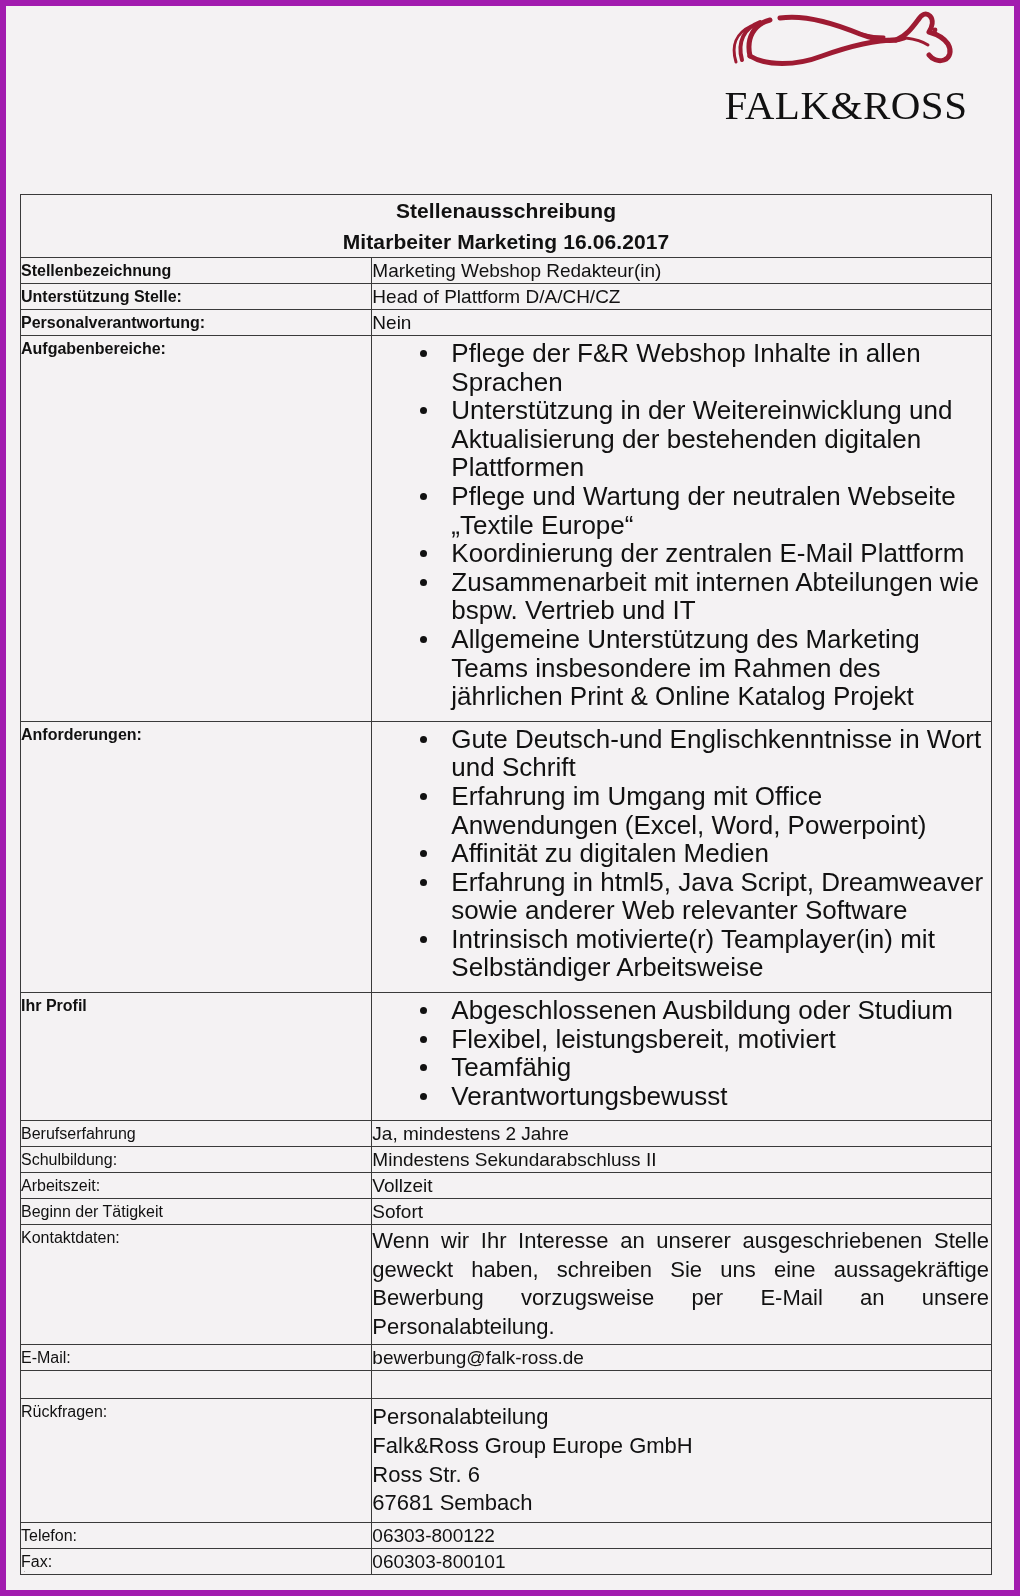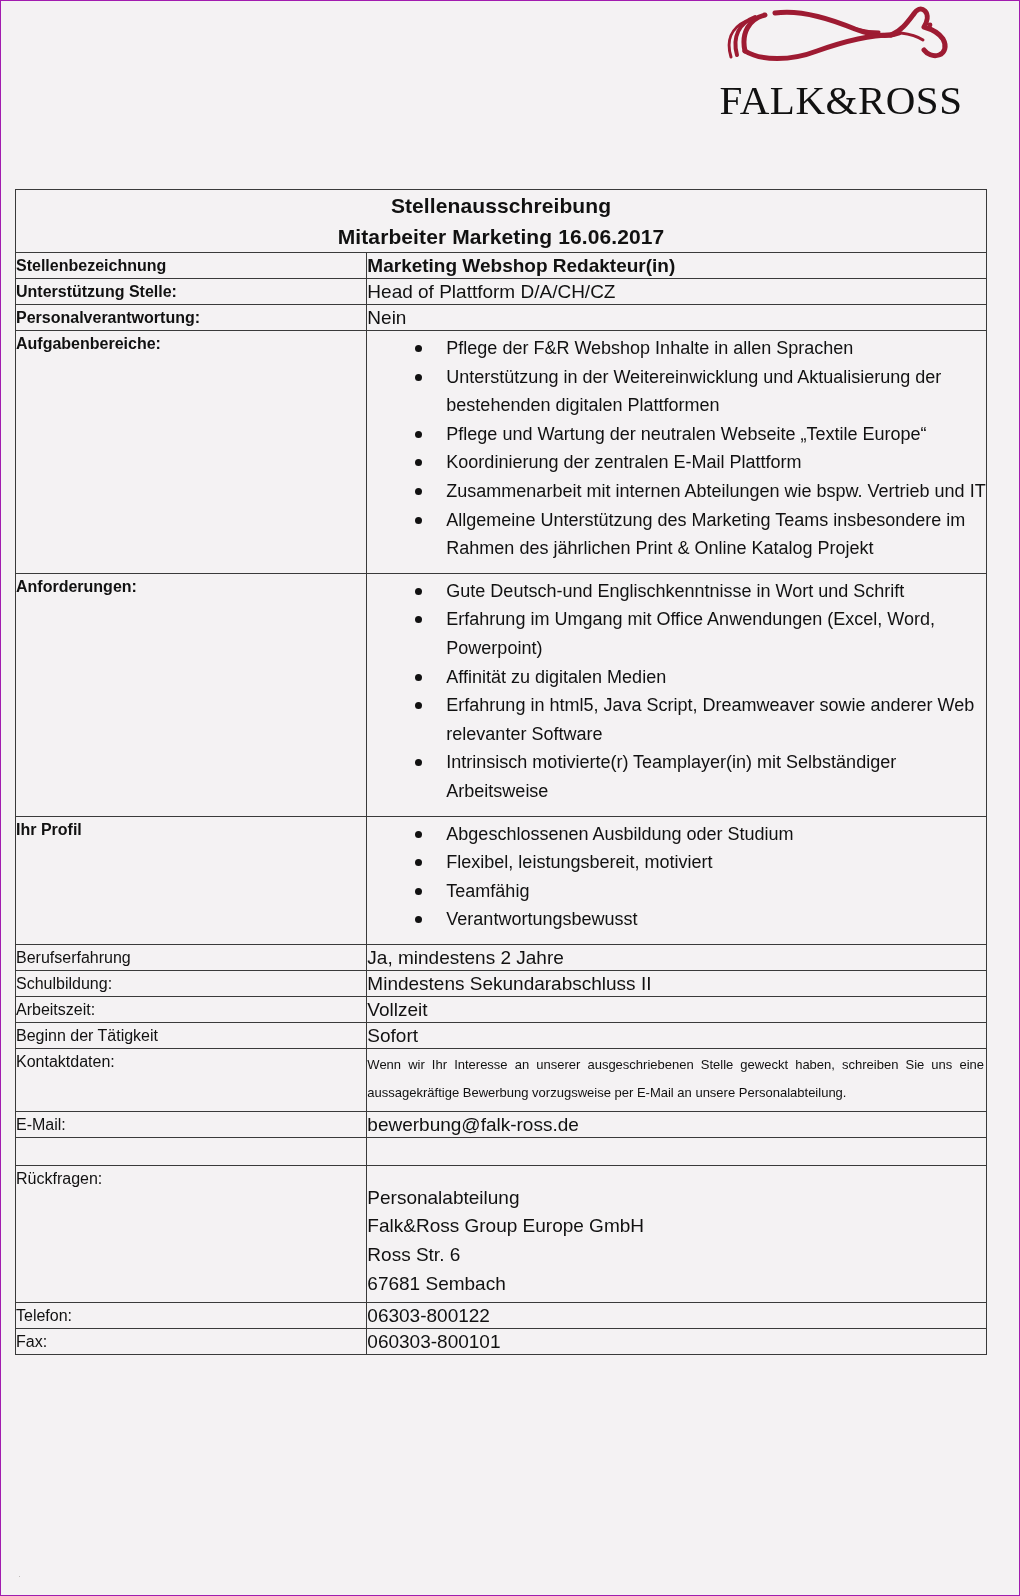--- a/index.html
+++ b/index.html
@@ -14,21 +14,21 @@
     font-family: "Liberation Sans", sans-serif;
     color: #111111;
     overflow: hidden;
   }
   .page {
     position: relative;
     width: 1020px;
     height: 1596px;
     box-sizing: border-box;
     background: #f4f2f3;
-    border: 1px solid #a21caf;
+    border: 6px solid #a21caf;
   }
 
   
   .header {
     position: absolute;
     top: 0;
     left: 0;
     width: 1020px;
     height: 160px;
   }
@@ -92,63 +92,63 @@
     font-size: 16px;
     line-height: 25px;
   }
   .label-cell.bold { font-weight: bold; }
 
   .value-cell {
     padding: 3px 6px 3px 8px;
     font-size: 19px;
     line-height: 25px;
   }
-  .value-cell.bold { font-weight: bold; }
+  .value-cell.bold { font-weight: normal; }
 
   .value-cell.tall { padding-bottom: 6px; }
 
   
   ul.bullets {
     margin: 3px 0 4px 0;
     padding: 0 0 0 48px;
     list-style: none;
   }
   ul.bullets li {
     position: relative;
-    font-size: 18px;
+    font-size: 26px;
     line-height: 28.6px;
     padding-left: 31px;
     margin: 0;
   }
   ul.bullets li::before {
     content: "";
     position: absolute;
     left: 0;
     top: 11px;
     width: 7px;
     height: 7px;
     border-radius: 50%;
     background: #111111;
   }
 
   
   .justified {
     text-align: justify;
     text-align-last: left;
-    font-size: 13px;
+    font-size: 22px;
     line-height: 28.5px;
     margin: 2px 0 3px 0;
     padding-right: 2px;
   }
 
   
   .lines {
-    font-size: 19px;
+    font-size: 22px;
     line-height: 28.6px;
-    margin: 18px 0 4px 0;
+    margin: 4px 0 4px 0;
   }
   .lines div { white-space: pre; }
 
   .spacer-cell { height: 27px; }
 
   .footer-mark {
     position: absolute;
     left: 17px;
     bottom: 16px;
     width: 6px;

